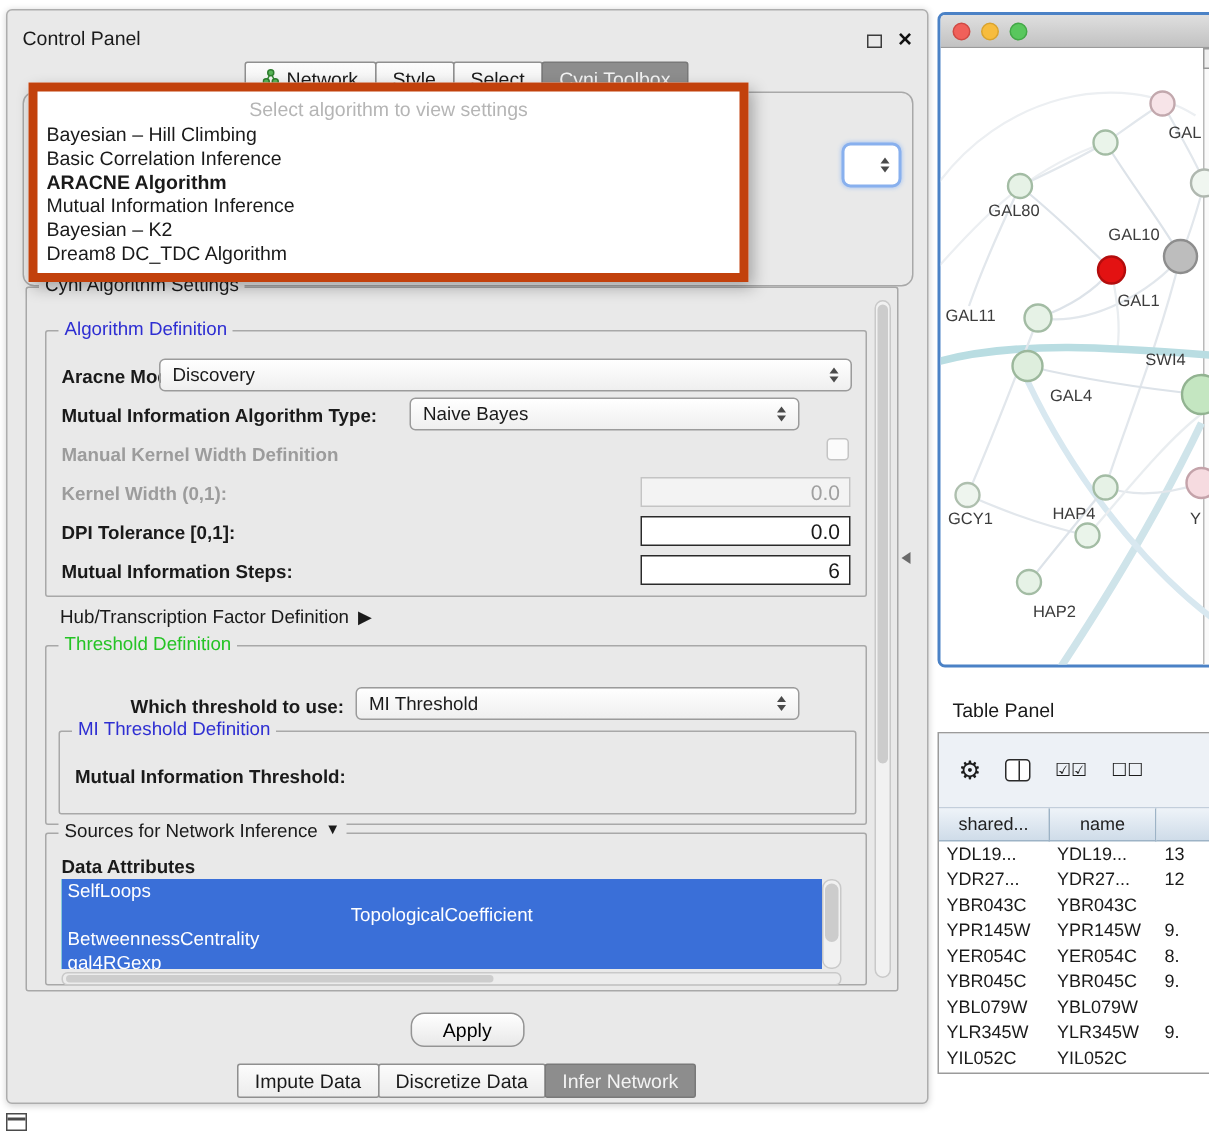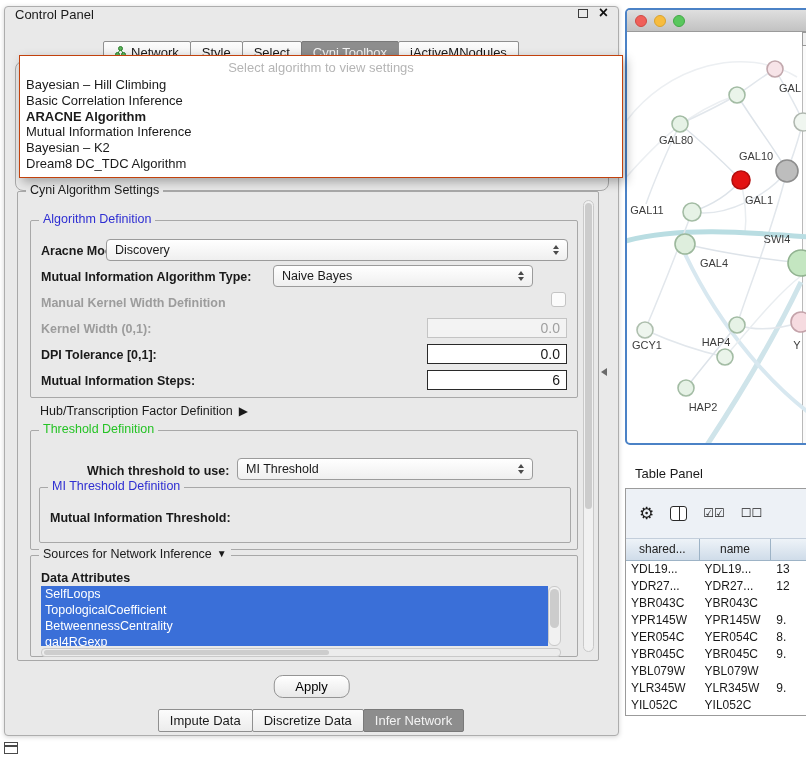--- a/index.html
+++ b/index.html
@@ -3,38 +3,38 @@
 <meta charset="utf-8">
 <style>
   *{box-sizing:border-box}
   html,body{margin:0;padding:0;background:#fff}
   .stage{position:relative;width:806px;height:762px;overflow:hidden;background:#fff;
          font-family:"Liberation Sans",sans-serif;color:#1a1a1a}
 
   
   .cp{position:absolute;left:4px;top:6px;width:615px;height:730px;background:#e9e9e9;
       border:1px solid #adadad;border-radius:4px;box-shadow:0 1px 5px rgba(0,0,0,.18)}
-  .cp-titlebar{position:absolute;left:0;top:0;right:0;height:26px;display:flex;align-items:flex-start;padding:0 10px}
+  .cp-titlebar{position:absolute;left:0;top:0;right:0;height:26px;display:flex;align-items:flex-end;padding:0 10px}
   .cp-title{font-size:13px}
   .cp-tb-icons{margin-left:auto;display:flex;align-items:center;gap:11px}
   .float-icon{width:10px;height:9px;border:1.5px solid #3c3c3c;background:transparent}
   .close-icon{font-size:16px;font-weight:bold;color:#111;line-height:12px}
 
   .tabbar{position:absolute;left:0;width:100%;display:flex;justify-content:center}
   .tabbar.top{top:34px}
   .tabbar.bottom{top:702px}
   .tab{display:flex;align-items:center;gap:5px;padding:3px 11px;font-size:13px;white-space:nowrap;
        background:linear-gradient(#fcfcfc,#ececec);border:1px solid #8f8f8f;margin-left:-1px;color:#1a1a1a;border-radius:2px}
   .tab.active{background:#8d8d8d;color:#f3f3f3;border-color:#797979}
 
   .sel-panel{position:absolute;left:10px;top:54px;width:594px;height:130px;border:1px solid #a8a8a8;border-radius:8px;z-index:0}
   .combo-frag{position:absolute;left:556px;top:88px;width:40px;height:30px;background:#fff;border:2px solid #88b0ee;
               border-radius:6px;box-shadow:0 0 3px #a9c6f2;z-index:5;display:flex;align-items:center;justify-content:flex-end;padding:0 6px}
 
-  .algo-popup{position:absolute;left:14px;top:48px;width:604px;background:#fff;border:1px solid #c2410c;
+  .algo-popup{position:absolute;left:14px;top:48px;width:480px;background:#fff;border:6px solid #c2410c;
               box-shadow:3px 4px 10px rgba(0,0,0,.3);z-index:10;padding:3px 0 5px}
   .popup-ph{color:#b5b5b5;text-align:center;font-size:13px;height:18px;line-height:18px}
   .popup-item{font-size:13px;height:15.8px;line-height:15.8px;padding:0 6px;white-space:nowrap}
   .popup-item.sel{font-weight:bold}
 
   .group{position:absolute;border:1px solid #a8a8a8;border-radius:2px}
   .gtitle{position:absolute;top:-9px;left:8px;background:#e9e9e9;padding:0 4px;font-size:12.5px;white-space:nowrap;display:flex;gap:5px;align-items:center}
   .blue{color:#2e2ed2}.green{color:#25c325}
   .lbl{position:absolute;font-size:12.5px;font-weight:bold;white-space:nowrap;line-height:20px}
   .lbl.dis{color:#9c9c9c}
@@ -126,23 +126,20 @@
         </div>
         <div class="tab">
           <span>Style</span>
         </div>
         <div class="tab">
           <span>Select</span>
         </div>
         <div class="tab active">
           <span>Cyni Toolbox</span>
         </div>
-        <div class="tab">
-          <span>jActiveMNodules</span>
-        </div>
       </div>
 
     <div class="sel-panel"></div>
     <div class="combo-frag">
       <span class="arrows">
           <i class="up"></i>
           <i class="dn"></i>
         </span>
     </div>
 
@@ -222,21 +219,21 @@
       </div>
 
       <div class="group" style="left:12px;top:363px;width:548px;height:102px">
         <span class="gtitle">
           <span>Sources for Network Inference</span>
           <span class="tri-d">▼</span>
         </span>
         <span class="lbl" style="left:10px;top:12px">Data Attributes</span>
         <div id="attrList" style="left:10px;top:30px;width:507px;height:60px">
             <div class="attr-item" style="background: rgb(58, 111, 216);">SelfLoops</div>
-            <div class="attr-item" style="background: rgb(58, 111, 216);">TopologicalCoefficient</div>
+            <div class="attr-item" style="background: rgb(58, 111, 216); text-align: center;">TopologicalCoefficient</div>
             <div class="attr-item" style="background: rgb(58, 111, 216);">BetweennessCentrality</div>
             <div class="attr-item" style="background: rgb(58, 111, 216);">gal4RGexp</div>
           </div>
         <div class="vscroll" style="left:517px;top:30px;width:13px;height:60px">
             <div class="vthumb"></div>
           </div>
         <div class="hscroll" style="left:10px;top:92px;width:520px;height:9px">
             <div class="hthumb"></div>
           </div>
       </div>

